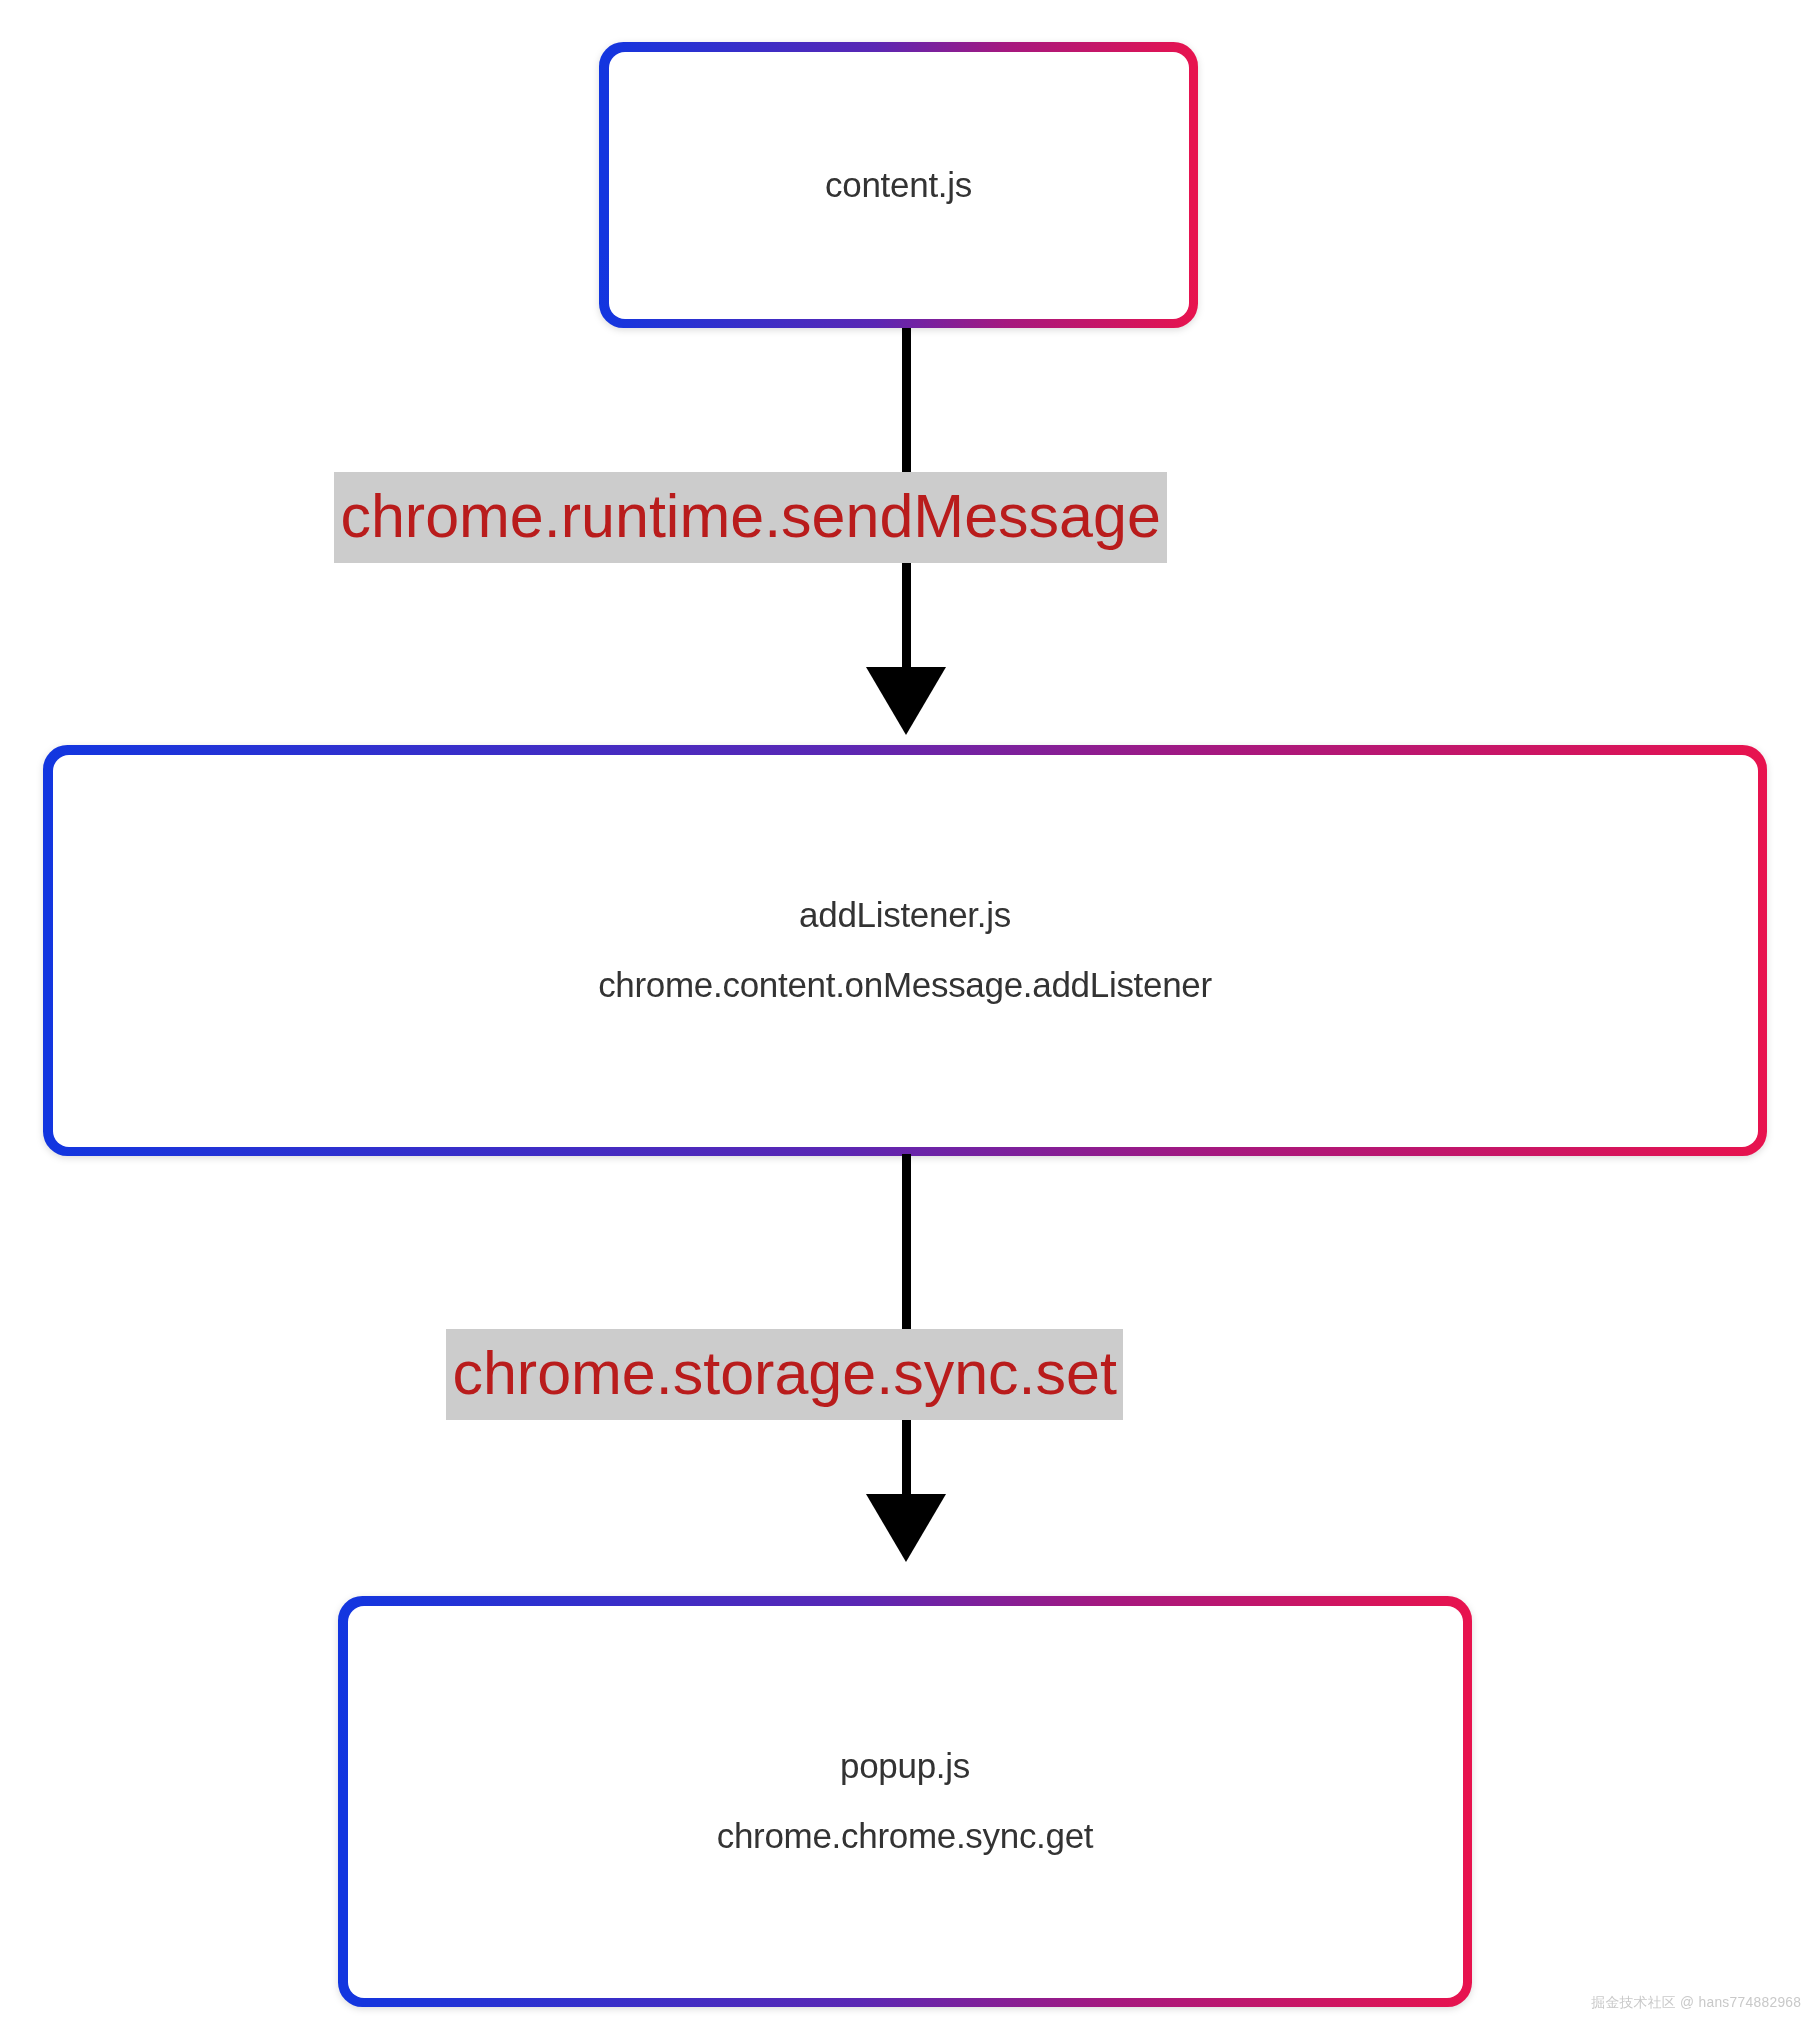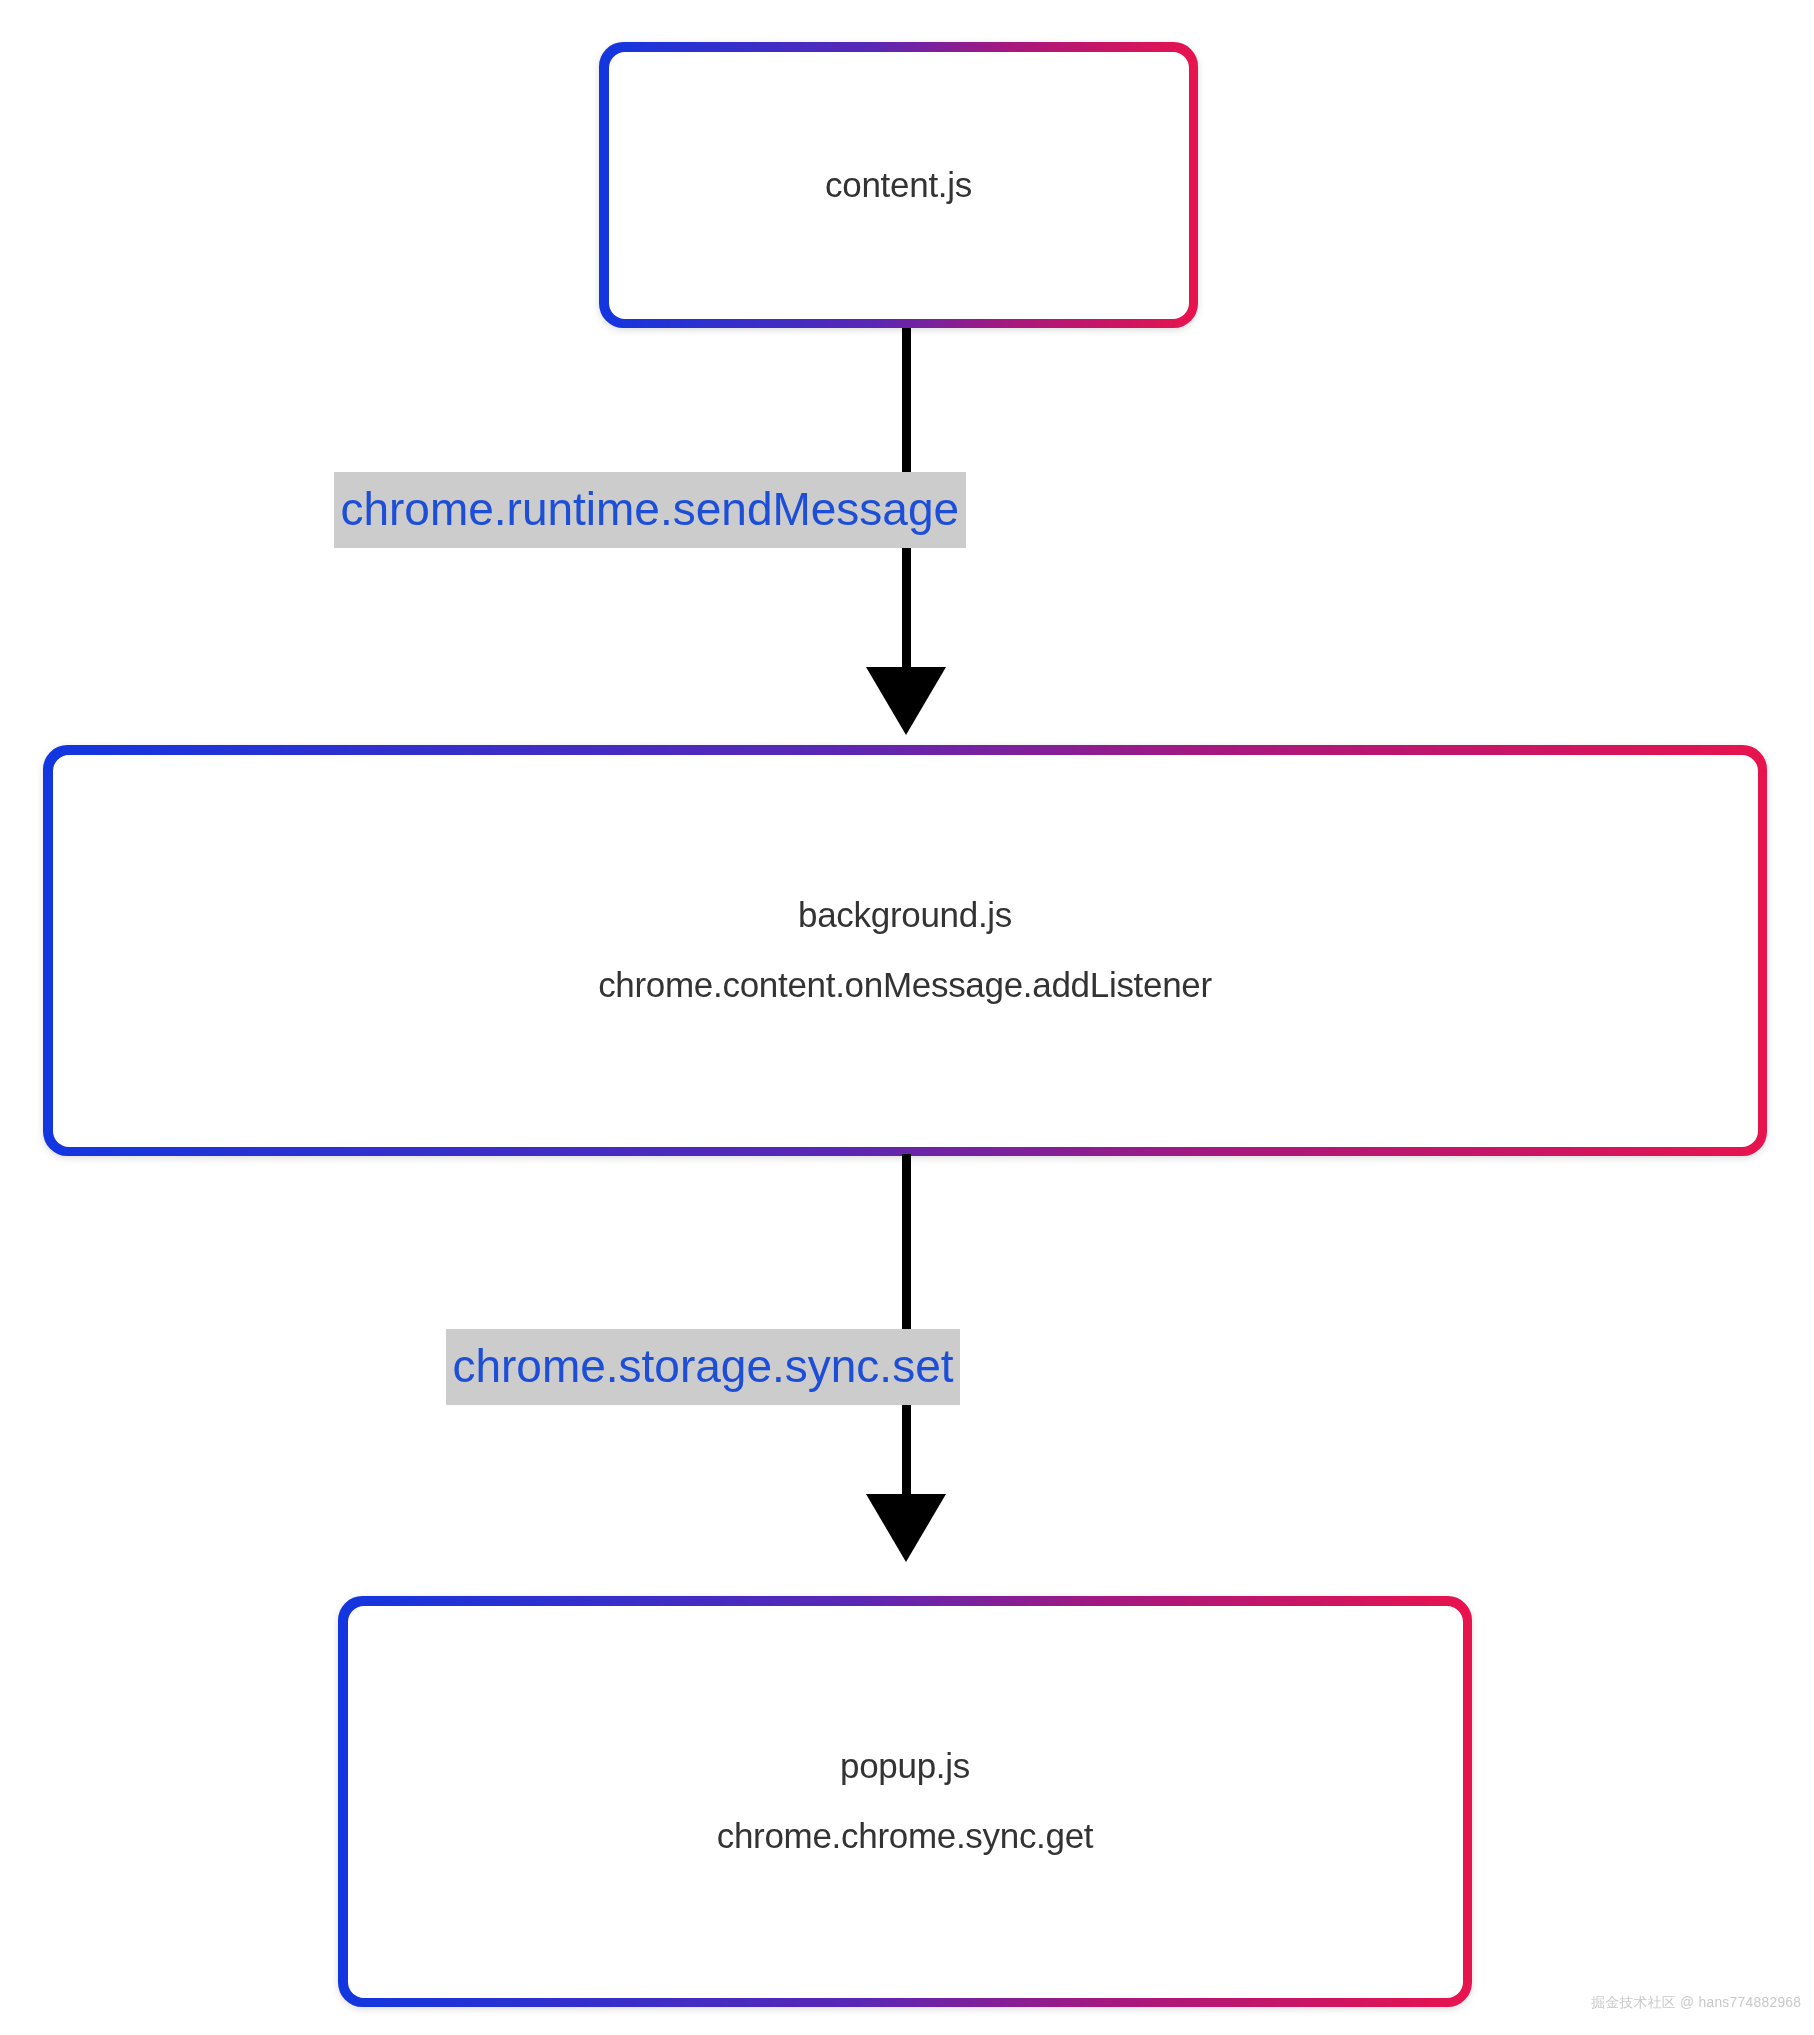--- a/index.html
+++ b/index.html
@@ -79,22 +79,22 @@
     border-top: 68px solid #000000;
     left: 866px;
   }
   #arrow1-head { top: 667px; }
   #arrow2-head { top: 1494px; }
 
   
   .edge-label {
     position: absolute;
     background: #cccccc;
-    color: #1d4ed8;
-    font-size: 46px;
+    color: #b91c1c;
+    font-size: 61px;
     line-height: 1.0;
     white-space: nowrap;
     padding: 13.8px 6.4px 16px 6.4px;
     box-sizing: border-box;
     text-align: center;
   }
   #edge-label-1 { left: 334px; top: 472px;  }
   #edge-label-2 { left: 446px; top: 1329px; }
 
   
@@ -119,21 +119,21 @@
       <div class="node-line">content.js</div>
     </div>
   </div>
 
   <div class="arrow-stem" id="arrow1-stem"></div>
   <div class="arrow-head" id="arrow1-head"></div>
   <div class="edge-label" id="edge-label-1">chrome.runtime.sendMessage</div>
 
   <div class="node" id="node-background">
     <div class="node-inner">
-      <div class="node-line">background.js</div>
+      <div class="node-line">addListener.js</div>
       <div class="node-line">chrome.content.onMessage.addListener</div>
     </div>
   </div>
 
   <div class="arrow-stem" id="arrow2-stem"></div>
   <div class="arrow-head" id="arrow2-head"></div>
   <div class="edge-label" id="edge-label-2">chrome.storage.sync.set</div>
 
   <div class="node" id="node-popup">
     <div class="node-inner">

